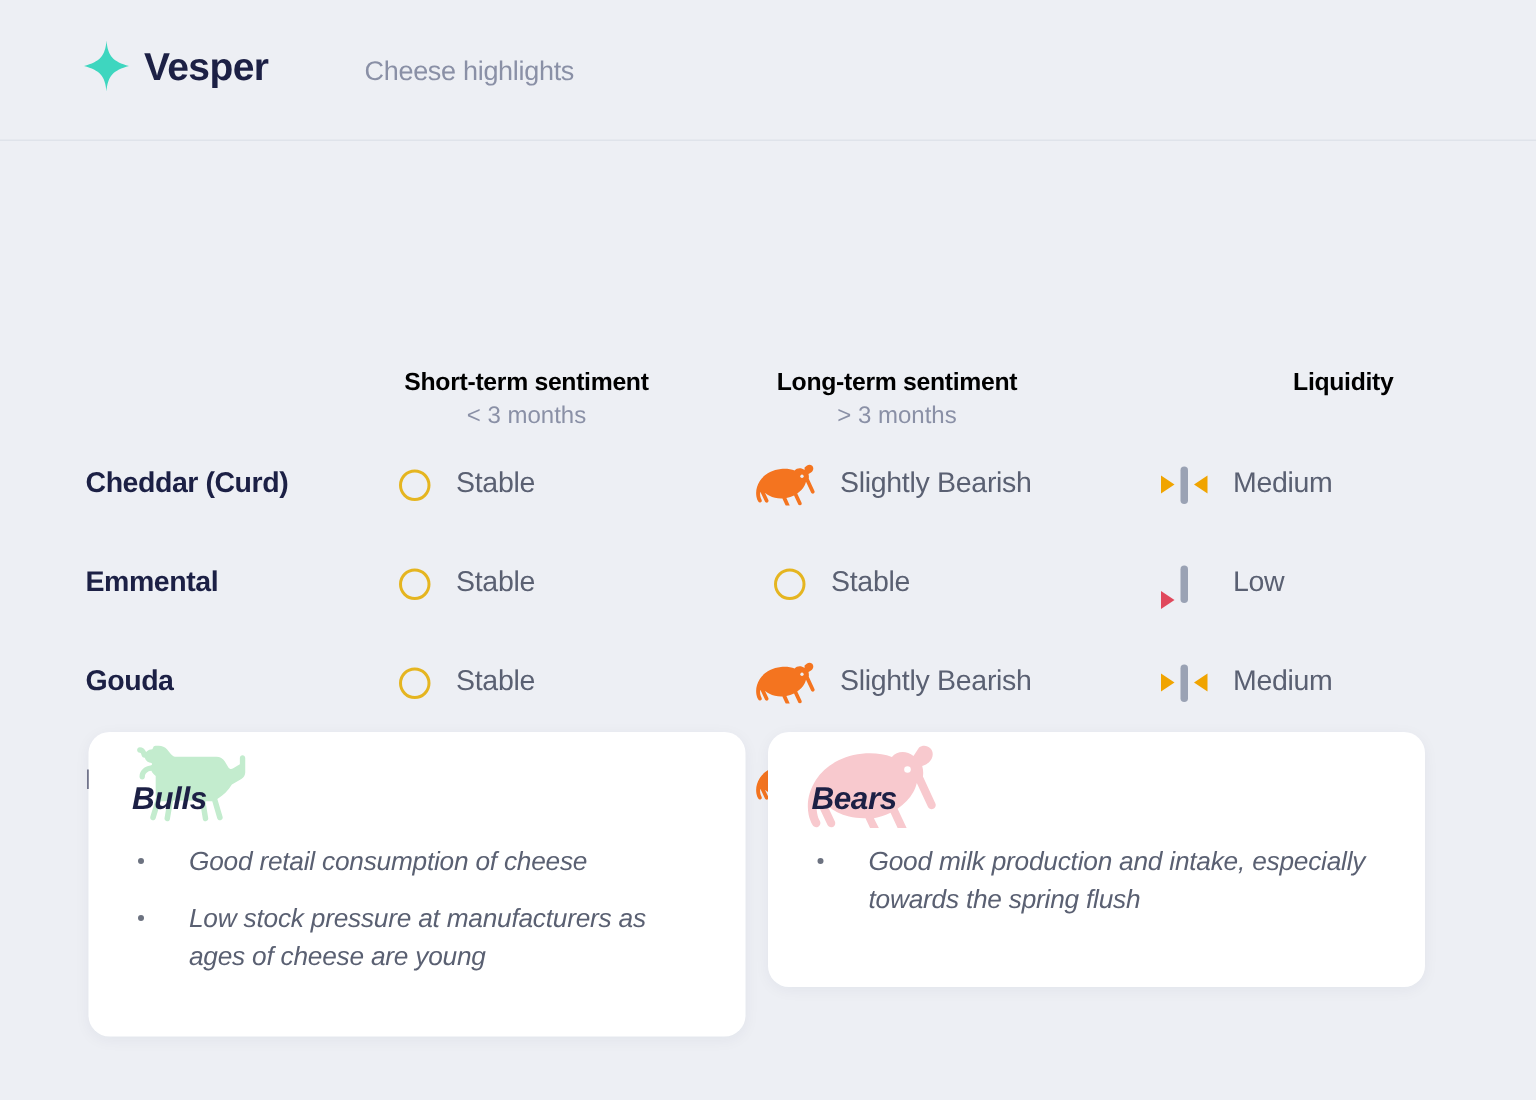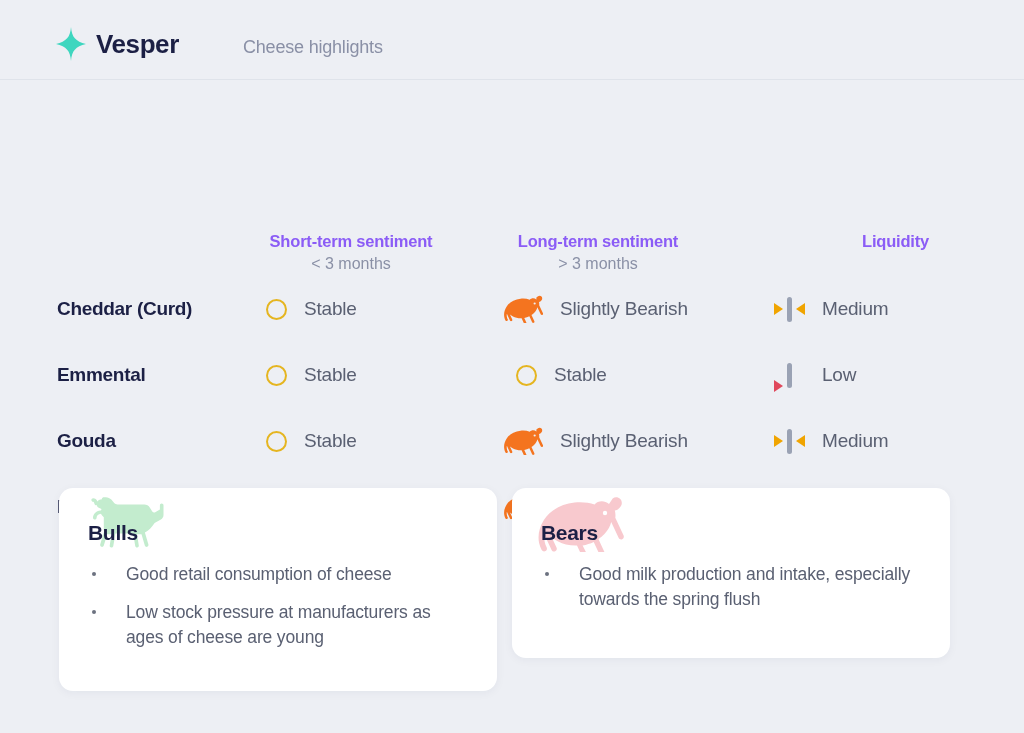--- a/index.html
+++ b/index.html
@@ -8,21 +8,21 @@
     width: 1024px;
     height: 733px;
     background: #edeff4;
     font-family: "Liberation Sans", sans-serif;
     overflow: hidden;
   }
 
   
   .header {
     position: relative;
-    height: 80px;
+    height: 94px;
     background: #edeff4;
     border-bottom: 1px solid #dfe3ea;
     display: flex;
     align-items: center;
   }
   .brand {
     position: absolute;
     left: 56px;
     top: 27px;
     display: flex;
@@ -49,21 +49,21 @@
   
   .table { position: relative; }
 
   .col-head {
     position: absolute;
     text-align: center;
   }
   .col-head .ch-title {
     font-size: 16.5px;
     font-weight: bold;
-    color: #8b5cf6;
+    color: #000000;
     white-space: nowrap;
     letter-spacing: -0.2px;
   }
   .col-head .ch-sub {
     font-size: 16px;
     color: #8a90a6;
     margin-top: 4px;
     white-space: nowrap;
   }
   #head-short { left: 251px; top: 152px; width: 200px; }
@@ -159,20 +159,21 @@
   .liq.low .tri-right    { left: 4px;  top: 22px; }
 
   
   .cards { position: absolute; left: 0; top: 0; width: 1024px; }
   .card {
     position: absolute;
     background: #ffffff;
     border-radius: 14px;
     box-shadow: 0 2px 10px rgba(28, 32, 69, 0.05);
     overflow: hidden;
+    font-style: italic;
   }
   #card-bulls { left: 59px;  top: 488px; width: 438px; height: 203px; }
   #card-bears { left: 512px; top: 488px; width: 438px; height: 170px; }
 
   .card-head {
     position: relative;
     height: 62px;
   }
   .card-watermark {
     position: absolute;

